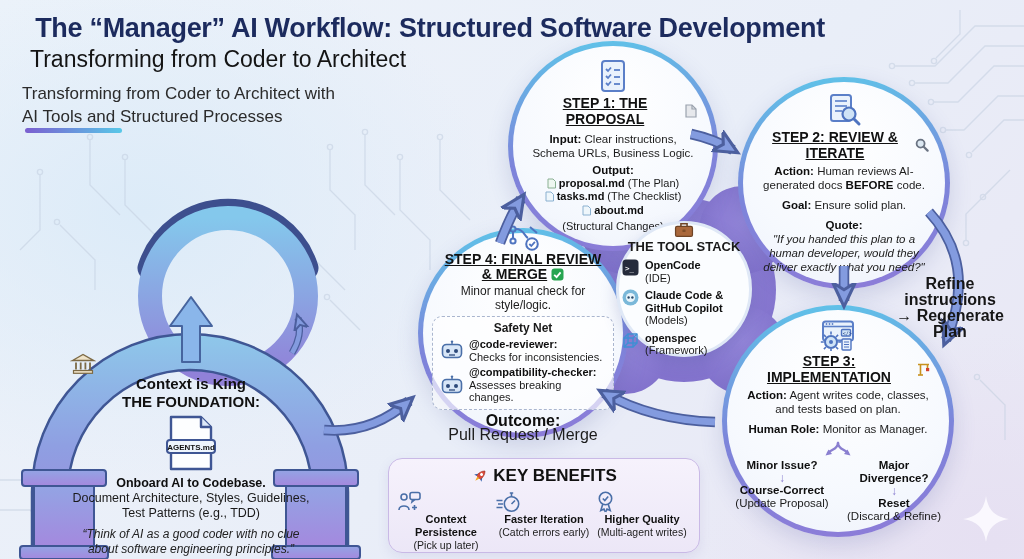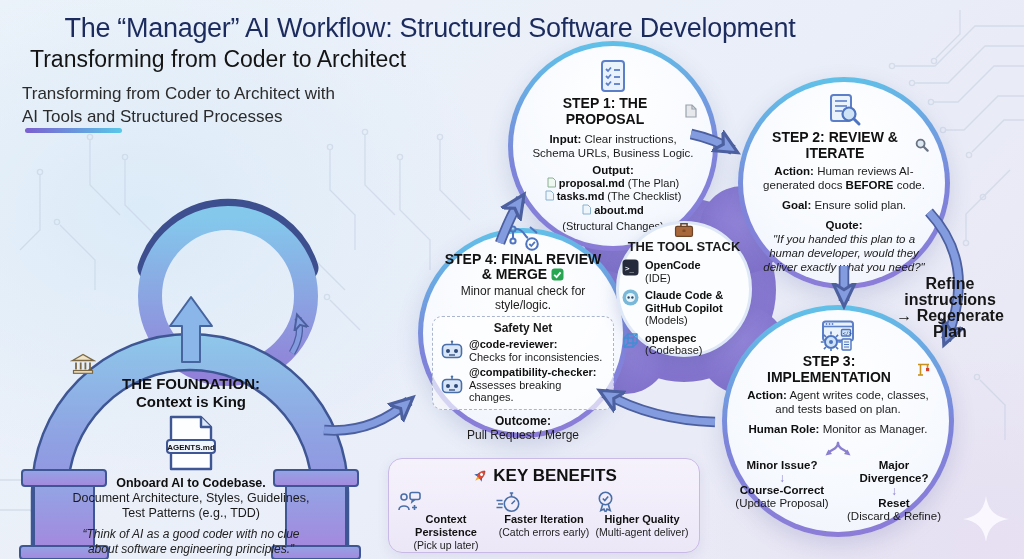--- a/index.html
+++ b/index.html
@@ -24,32 +24,32 @@
     display:flex; flex-direction:column; align-items:center; justify-content:center;
     text-align:center;
   }
   .arrow-layer { z-index:4; pointer-events:none; }
   .tool-circle { position:absolute; border-radius:50%; z-index:5; background:#fbfdff;
     border:3px solid #dfe8f6; box-shadow:0 6px 16px rgba(86,96,160,.22);
     display:flex; flex-direction:column; align-items:center; justify-content:center; }
   .overlay { z-index:6; }
 
   .main-title { position:absolute; top:13px; left:0; width:860px; text-align:center;
-    font-size:27px; font-weight:normal; color:#1c2b5e; letter-spacing:-.3px; }
+    font-size:27px; font-weight:bold; color:#1c2b5e; letter-spacing:-.3px; }
   .subtitle { position:absolute; top:46px; left:30px; font-size:23px; font-weight:500; color:#141414; }
   .tagline { position:absolute; top:82px; left:22px; font-size:17px; line-height:23px; color:#2b2b2b; }
   .accent-bar { position:absolute; top:128px; left:25px; width:97px; height:5px; border-radius:3px;
     background:linear-gradient(90deg,#7b5fd0,#58c8e8); }
 
   .step-title { font-weight:bold; font-size:14px; color:#111; line-height:16px;
-    display:flex; align-items:center; gap:4px; }
+    display:flex; align-items:center; gap:4px;text-decoration:underline; }
   .body-txt { font-size:11.5px; line-height:14px; color:#1c1c1c; }
   b { color:#0e0e0e; }
   .quote { font-style:italic; }
-  .out-row { display:flex; justify-content:center; gap:3px;
+  .out-row { display:flex; align-items:center; justify-content:center; gap:3px;
     font-size:11px; line-height:13.5px; flex-wrap:wrap; }
 
   .safety-box { border:1.5px dashed #aab6cf; border-radius:10px; background:rgba(255,255,255,.65);
     padding:4px 8px 5px; width:182px; }
   .agent-row { display:flex; align-items:center; gap:6px; text-align:left; margin-top:3px; }
   .agent-row .t { font-size:11px; line-height:12.5px; }
 
   .branch-cols { display:flex; gap:14px; justify-content:center; margin-top:1px; }
   .branch-col { width:98px; font-size:11.5px; line-height:13px; }
   .darr { color:#8a7fd0; font-weight:bold; font-size:12px; line-height:12px; }
@@ -356,21 +356,21 @@
           <path d="M11 4 V2" stroke="#4a6fa8" stroke-width="1.4"></path>
             <circle cx="11" cy="1.6" r="1.2" fill="#4a6fa8"></circle>
           <rect x="1.5" y="4.5" width="19" height="13" rx="4" fill="#d8e6f7" stroke="#4a6fa8" stroke-width="1.6"></rect>
           <circle cx="7" cy="11" r="2" fill="#2d4a7a"></circle>
             <circle cx="15" cy="11" r="2" fill="#2d4a7a"></circle>
           <path d="M8 15 h6" stroke="#2d4a7a" stroke-width="1.3"></path>
         </svg>
         <div class="t"><b>@compatibility-checker:</b><br><span>Assesses breaking changes.</span></div>
       </div>
     </div>
-    <div class="body-txt" style="margin-top:4px; font-size:12px;">
+    <div class="body-txt" style="margin-top:4px; font-size:16px;">
       <b>Outcome:</b><br><span>Pull Request / Merge</span>
     </div>
   </div>
 
   <div class="tool-circle" style="left:616px; top:221px; width:136px; height:136px;">
     <svg class="icon" width="20" height="17" viewBox="0 0 26 22">
       <path d="M9 7 V3.5 h8 V7" fill="none" stroke="#6e4426" stroke-width="2"></path>
       <rect x="2" y="7" width="22" height="13" rx="2" fill="#a9683c" stroke="#6e4426" stroke-width="1.6"></rect>
       <rect x="11" y="11" width="4" height="3.4" rx="0.8" fill="#7e4e2a"></rect>
     </svg>
@@ -392,21 +392,21 @@
       <div class="t" style="width:100px;"><b>Claude Code &amp; GitHub Copilot</b><br><span>(Models)</span></div>
     </div>
     <div class="tool-row">
       <svg class="icon" width="17" height="17" viewBox="0 0 17 17">
         <g fill="none" stroke="#3f8fd4" stroke-width="1.4" stroke-linejoin="round">
           <rect x="2" y="6" width="9" height="9"></rect>
             <rect x="6" y="2" width="9" height="9"></rect>
           <path d="M2 6 L6 2 M11 6 L15 2 M2 15 L6 11 M11 15 L15 11"></path>
         </g>
       </svg>
-      <div class="t"><b>openspec</b><br><span>(Codebase)</span></div>
+      <div class="t"><b>openspec</b><br><span>(Framework)</span></div>
     </div>
   </div>
 
   <svg class="abs arrow-layer" width="1024" height="559" style="left:0;top:0">
     <defs>
       <marker id="ah" viewBox="0 0 10 10" refX="6.5" refY="5" markerWidth="4" markerHeight="4" orient="auto">
         <path d="M0 1 L8.5 5 L0 9 L2.5 5 Z" fill="#839bdf" stroke="#4c5f9e" stroke-width="1.1"></path>
       </marker>
     </defs>
     <g fill="none">
@@ -441,22 +441,22 @@
 
   <div class="foundation-content">
     <svg class="icon" width="26" height="23" viewBox="0 0 26 23">
       <path d="M2.5 8.5 L13 2.5 L23.5 8.5 Z" fill="#efe3c8" stroke="#7d6a45" stroke-width="1.4"></path>
       <g stroke="#7d6a45" stroke-width="1.8">
           <path d="M6 10.5 v7 M10.7 10.5 v7 M15.4 10.5 v7 M20 10.5 v7"></path>
         </g>
       <rect x="3.5" y="18.5" width="19" height="2.8" fill="#efe3c8" stroke="#7d6a45" stroke-width="1.2"></rect>
     </svg>
     <div class="foundation-title">
+      <div>Context is King</div>
       <div>THE FOUNDATION:</div>
-      <div>Context is King</div>
     </div>
     <svg class="agents-file icon" width="52" height="56" viewBox="0 0 52 56">
       <path d="M6 2 H36 L46 12 V54 H6 Z" fill="#fdfeff" stroke="#3f5694" stroke-width="2.4" stroke-linejoin="round"></path>
       <path d="M36 2 V12 H46" fill="#dce8f8" stroke="#3f5694" stroke-width="2.4" stroke-linejoin="round"></path>
       <rect x="2" y="25" width="48" height="13" rx="3" fill="#eef5fd" stroke="#3f5694" stroke-width="2"></rect>
       <text x="26" y="34.5" text-anchor="middle" font-size="8" font-weight="bold" fill="#111" font-family="'Liberation Sans',sans-serif">AGENTS.md</text>
     </svg>
     <div class="foundation-body">
       <b>Onboard AI to Codebase.</b><br>
       <span>Document Architecture, Styles, Guidelines, Test Patterns (e.g., TDD)</span>
@@ -506,21 +506,21 @@
       <div class="benefit">
         <svg class="icon" width="25" height="23" viewBox="0 0 25 23">
           <g fill="none" stroke="#4a6fa8" stroke-width="1.6">
             <circle cx="12.5" cy="8.5" r="6.2"></circle>
             <path d="M9.8 8.5 l2 2 l3.4 -4"></path>
             <path d="M9.8 14 L7.8 20.5 L11 19 L12.3 22"></path>
             <path d="M15.2 14 L17.2 20.5 L14 19 L12.7 22"></path>
           </g>
         </svg>
         <div class="lbl">Higher Quality</div>
-        <div class="sub">(Multi-agent deliver)</div>
+        <div class="sub">(Multi-agent writes)</div>
       </div>
     </div>
   </div>
 
   <svg class="abs overlay" width="46" height="46" viewBox="0 0 46 46" style="left:963px; top:496px;">
     <path d="M23 0 C25 14 32 21 46 23 C32 25 25 32 23 46 C21 32 14 25 0 23 C14 21 21 14 23 0 Z" fill="#fcfbff" opacity="0.9"></path>
   </svg>
 
 </div>
 

